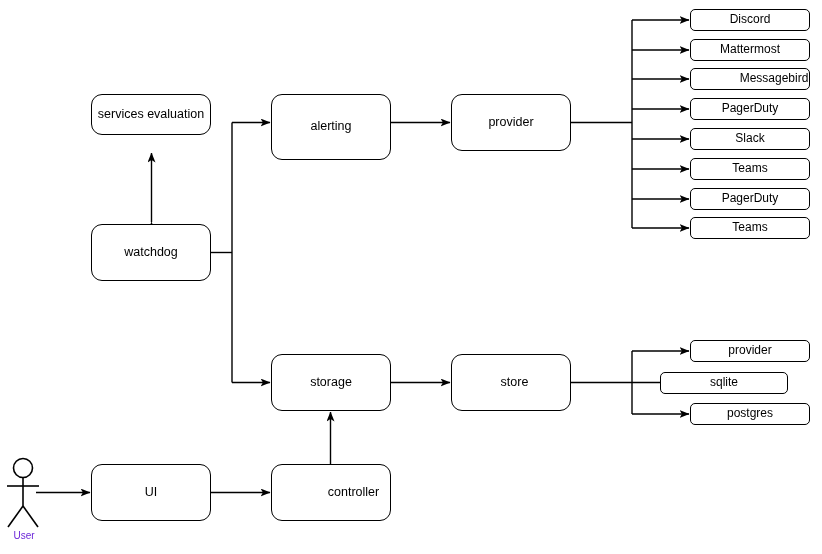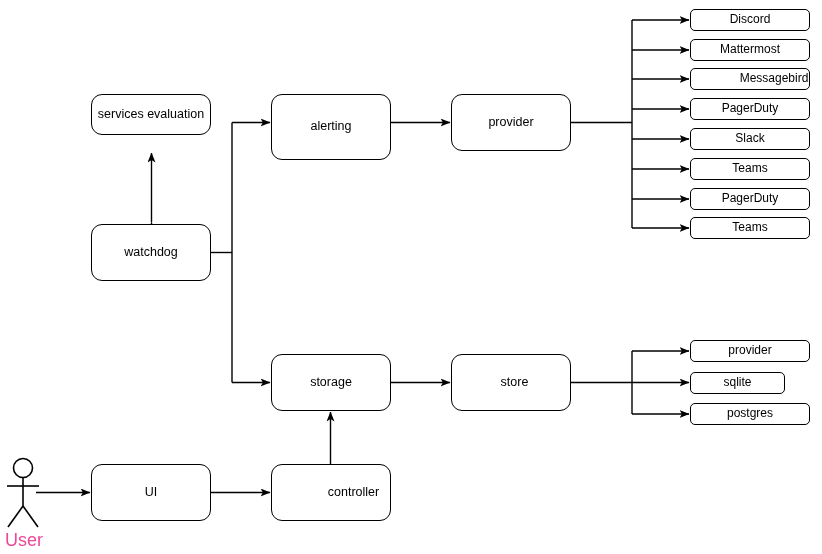--- a/index.html
+++ b/index.html
@@ -42,22 +42,22 @@
   .node.main {
     border-radius: 11px;
     font-size: 12.5px;
   }
   .node.leaf {
     border-radius: 5px;
     font-size: 12px;
   }
   .actor-label {
     position: absolute;
-    color: #ec4899;
-    font-size: 18px;
+    color: #6d28d9;
+    font-size: 10px;
     text-align: center;
     z-index: 2;
   }
 </style>
 </head>
 <body>
 
 <div id="canvas">
 
   <svg id="wires" viewBox="0 0 822 554" width="822" height="554">
@@ -176,21 +176,21 @@
   </div>
 
   <div class="node leaf" style="left:690px; top:217px; width:120px; height:22px;">
     <span>Teams</span>
   </div>
 
   <div class="node leaf" style="left:690px; top:340px; width:120px; height:22px;">
     <span>provider</span>
   </div>
 
-  <div class="node leaf" style="left:690px; top:372px; width:95px; height:22px;">
+  <div class="node leaf" style="left:660px; top:372px; width:128px; height:22px;">
     <span>sqlite</span>
   </div>
 
   <div class="node leaf" style="left:690px; top:403px; width:120px; height:22px;">
     <span>postgres</span>
   </div>
 
   <div class="actor-label" style="left:0px; top:530px; width:48px;">User</div>
 
 </div>

